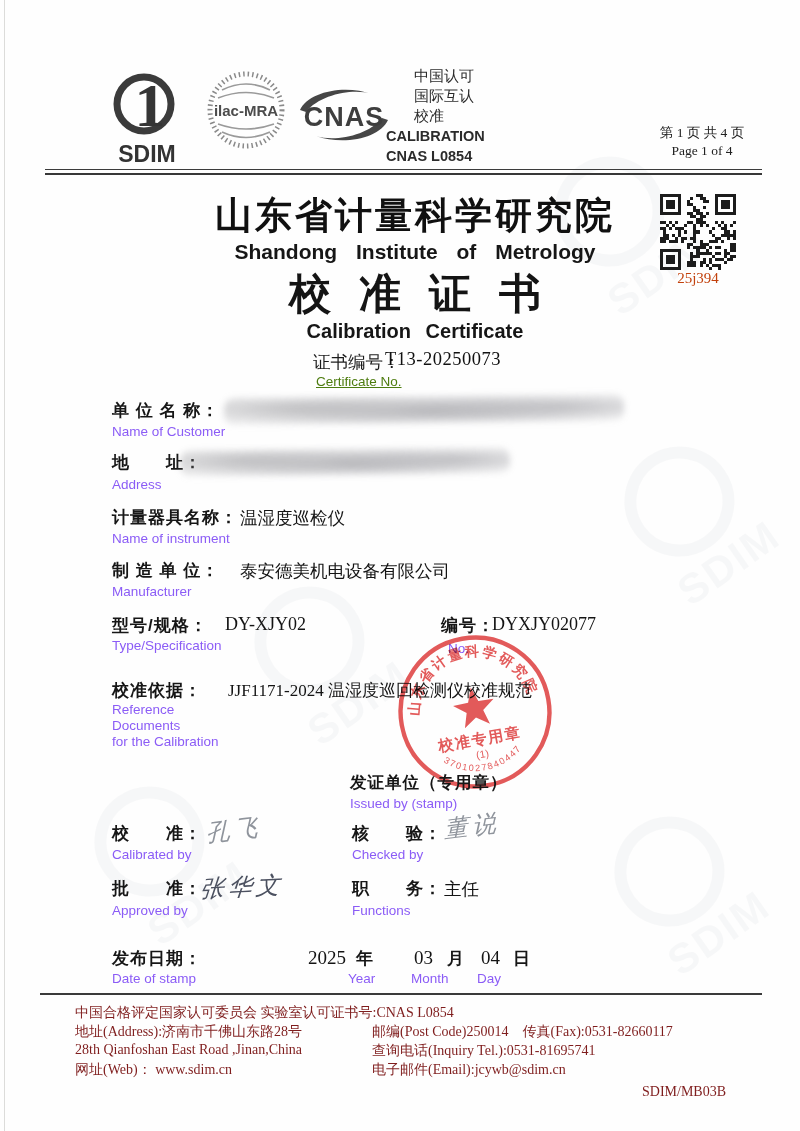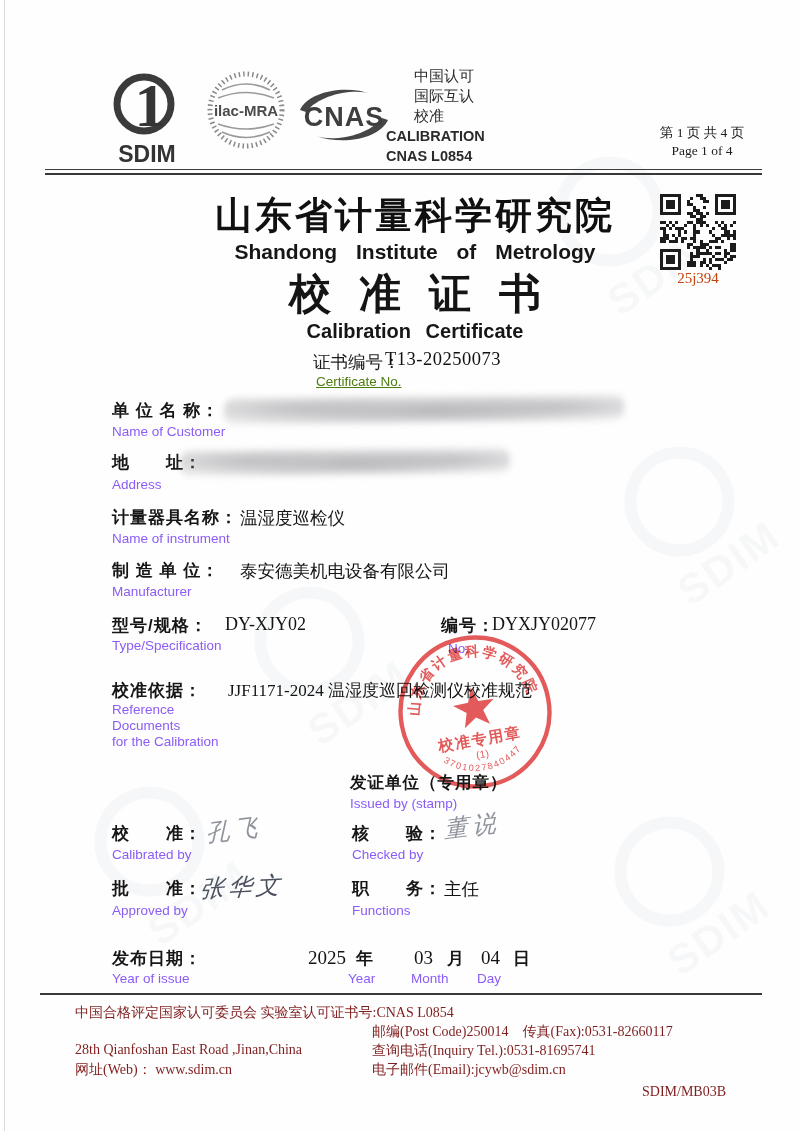--- a/index.html
+++ b/index.html
@@ -232,27 +232,28 @@
   <div class="sub" style="top:903px;">Approved by</div>
   <div class="sub" style="left:352px; top:903px;">Functions</div>
 
   <div class="lbl" style="top:947px;">发布日期：</div>
   <div class="date-num" style="left:308px; top:947px;">2025</div>
   <div class="date-unit" style="left:356px; top:947px;">年</div>
   <div class="date-num" style="left:414px; top:947px;">03</div>
   <div class="date-unit" style="left:447px; top:947px;">月</div>
   <div class="date-num" style="left:481px; top:947px;">04</div>
   <div class="date-unit" style="left:513px; top:947px;">日</div>
-  <div class="sub" style="top:971px;">Year of issue</div>
+  <div class="sub" style="top:971px;">Date of stamp</div>
   <div class="sub" style="left:348px; top:971px;">Year</div>
   <div class="sub" style="left:411px; top:971px;">Month</div>
   <div class="sub" style="left:477px; top:971px;">Day</div>
 
   <div class="abs rule-footer"></div>
   <div class="ft" style="left:75px; top:1004px;">中国合格评定国家认可委员会 实验室认可证书号:CNAS L0854</div>
+  <div class="ft" style="left:75px; top:1023px;">地址(Address):济南市千佛山东路28号</div>
   <div class="ft" style="left:372px; top:1023px;">邮编(Post Code)250014　传真(Fax):0531-82660117</div>
   <div class="ft" style="left:75px; top:1042px;">28th Qianfoshan East Road ,Jinan,China</div>
   <div class="ft" style="left:372px; top:1042px;">查询电话(Inquiry Tel.):0531-81695741</div>
   <div class="ft" style="left:75px; top:1061px;">网址(Web)： www.sdim.cn</div>
   <div class="ft" style="left:372px; top:1061px;">电子邮件(Email):jcywb@sdim.cn</div>
   <div class="ft" style="left:642px; top:1084px;">SDIM/MB03B</div>
 
 </div>
 
 </body></html>

